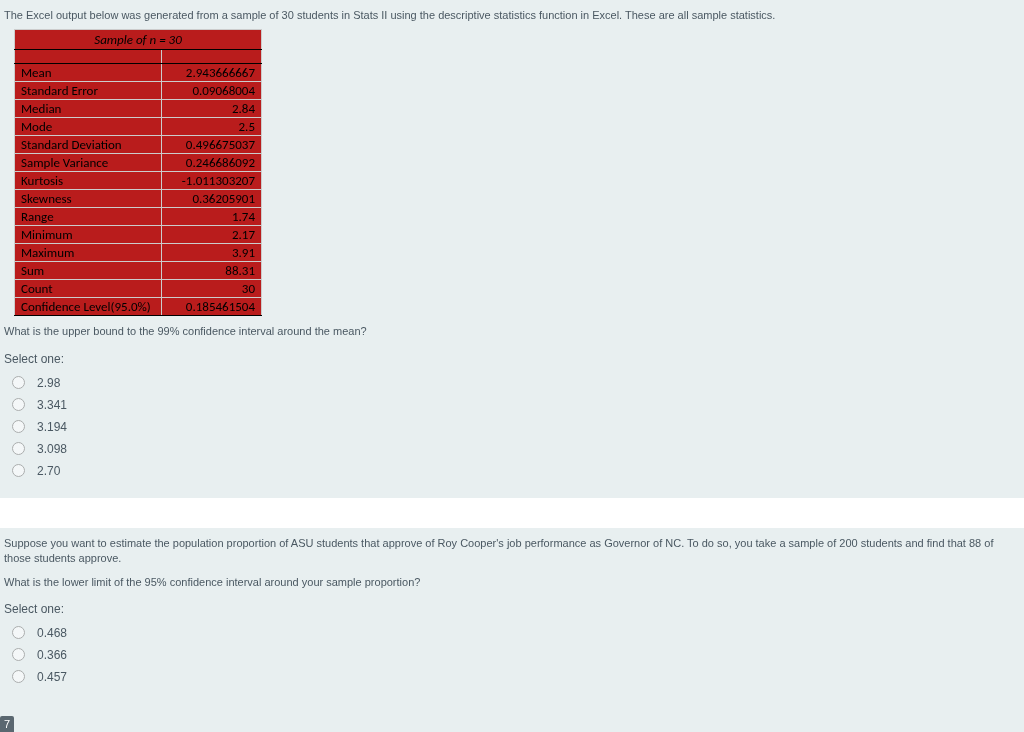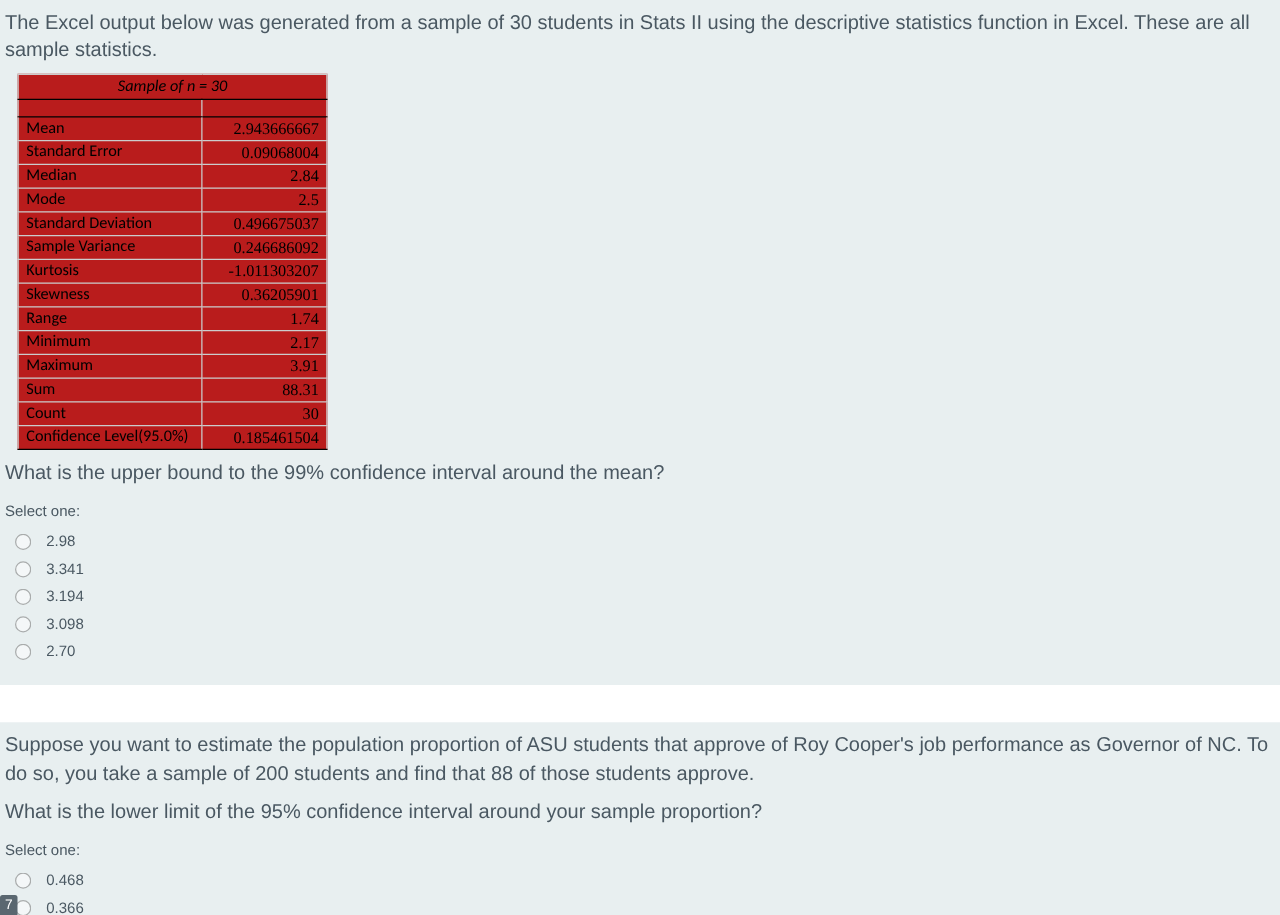--- a/index.html
+++ b/index.html
@@ -15,21 +15,21 @@
       width: 1024px;
       height: 732px;
       overflow: hidden;
     }
     .question-block {
       padding: 8px 4px 16px 4px;
       background-color: #e8eff0;
     }
     .question-text {
       color: #4a5862;
-      font-size: 16px;
+      font-size: 11px;
       line-height: 1.4;
       margin-bottom: 4px;
     }
     .stats-table {
       border-collapse: collapse;
       margin: 6px 0 8px 10px;
       background-color: #b91c1c;
       font-family: Calibri, Arial, sans-serif;
       padding-left: 36px;
     }
@@ -50,21 +50,20 @@
       height: 14px;
       border-bottom: 1px solid #000;
     }
     .stats-table .stat-label {
       width: 147px;
       text-align: left;
     }
     .stats-table .stat-value {
       width: 100px;
       text-align: right;
-      font-family: Liberation Serif, serif;
     }
     .stats-table .last-row td {
       border-bottom: 1px solid #000;
     }
     .select-label {
       margin-top: 12px;
       margin-bottom: 6px;
       color: #4a5862;
     }
     .option-row {

